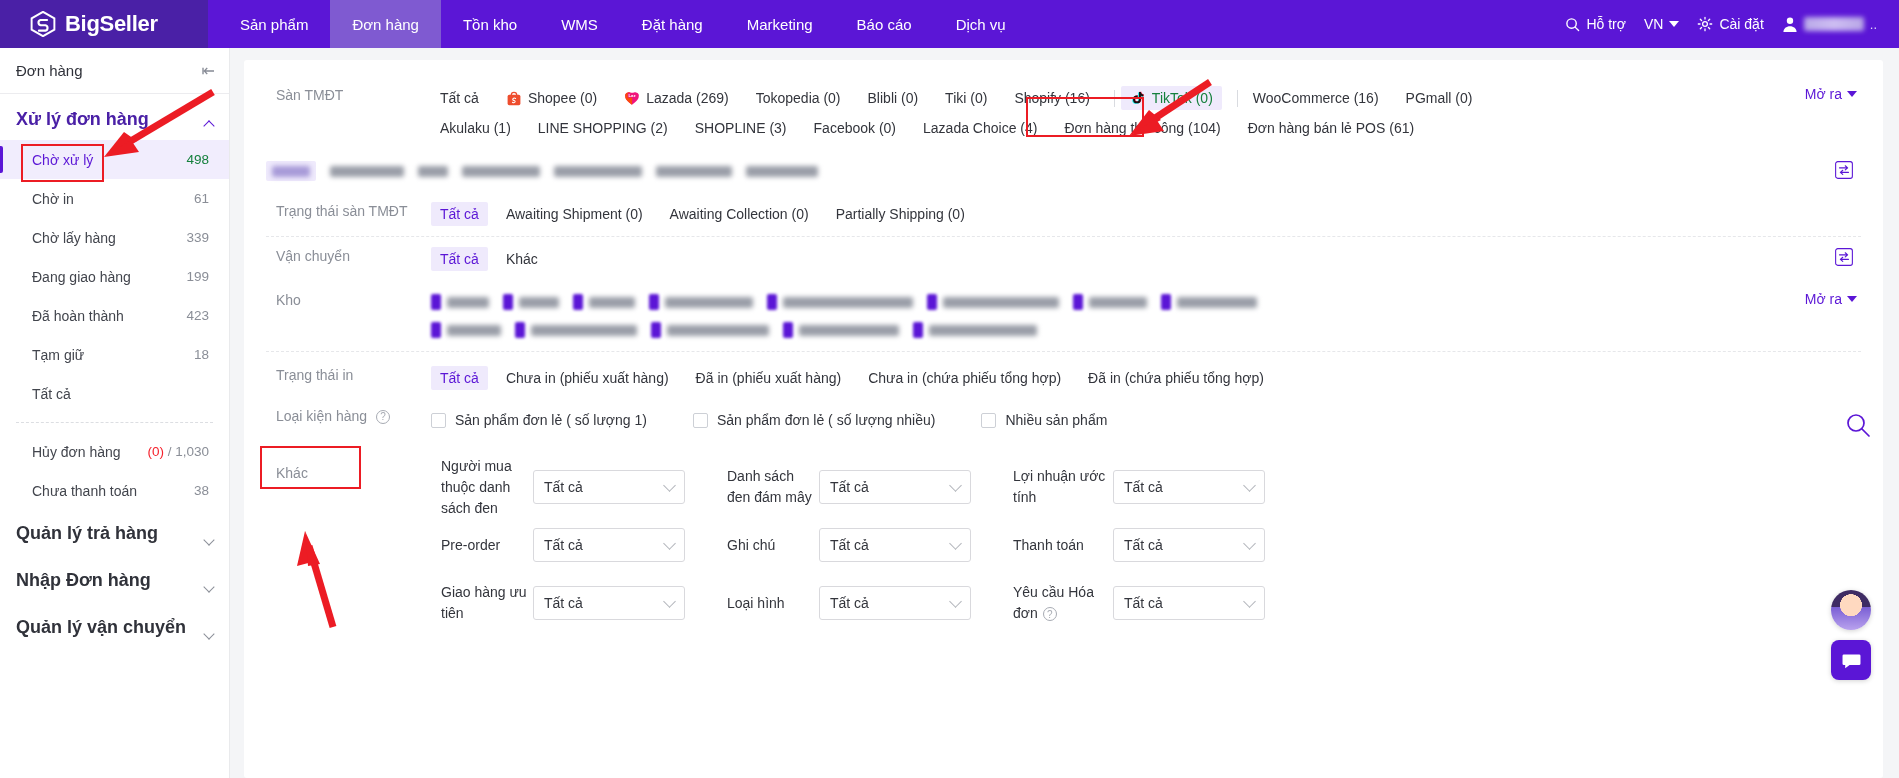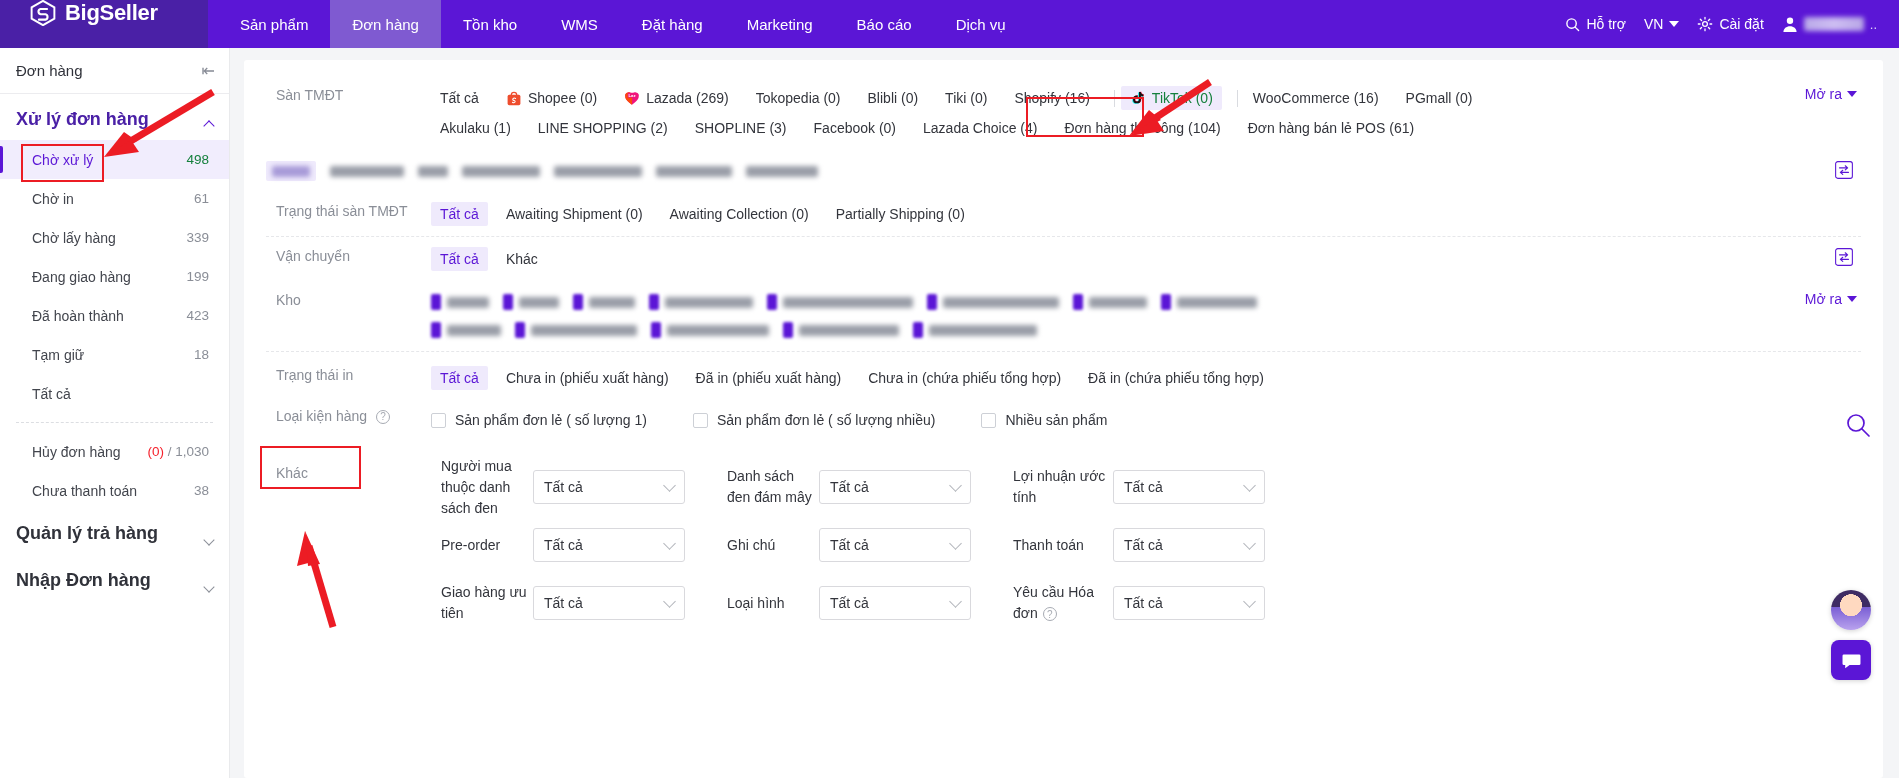--- a/index.html
+++ b/index.html
@@ -10,21 +10,21 @@
     -webkit-font-smoothing: antialiased;
   }
 
   
   .topnav {
     height: 48px; background: #5b16d6;
     display: flex; align-items: stretch;
     position: relative; z-index: 40;
   }
   .brand {
-    display: flex; gap: 9px;
+    display: flex; align-items: center; gap: 9px;
     padding: 0 0 0 30px; width: 208px;
     background: #4a20a6;
   }
   .brand-logo { width: 26px; height: 26px; flex: 0 0 26px; }
   .brand-text { color: #fff; font-size: 22px; font-weight: 700; letter-spacing: -0.3px; }
   .nav-items { display: flex; align-items: stretch; margin-left: 10px; }
   .nav-item {
     display: flex; align-items: center; padding: 0 22px;
     color: #fff; font-size: 15px; white-space: nowrap; cursor: pointer;
   }
@@ -291,20 +291,24 @@
       <span>Chưa thanh toán</span>
       <span class="val">38</span>
     </div>
 
     <div class="sb-group-head plain">
       <span>Quản lý trả hàng</span>
       <span class="chev"></span>
     </div>
     <div class="sb-group-head plain">
       <span>Nhập Đơn hàng</span>
+      <span class="chev"></span>
+    </div>
+    <div class="sb-group-head plain">
+      <span>Quản lý vận chuyển</span>
       <span class="chev"></span>
     </div>
 
     <div class="ann-box" style="left:21px; top:96px; width:83px; height:38px;"></div>
   </div>
 
   <div class="main">
     <div class="card">
 
 

